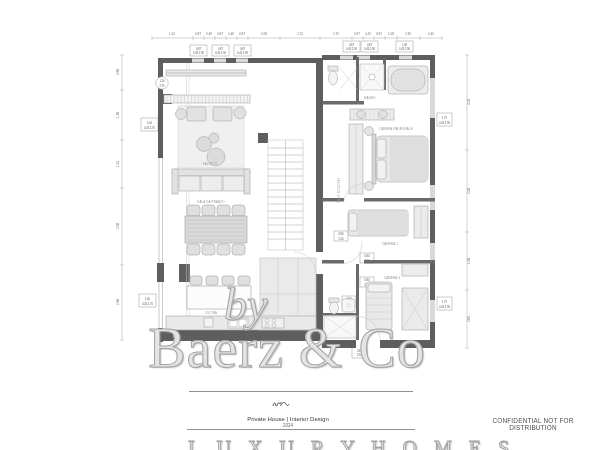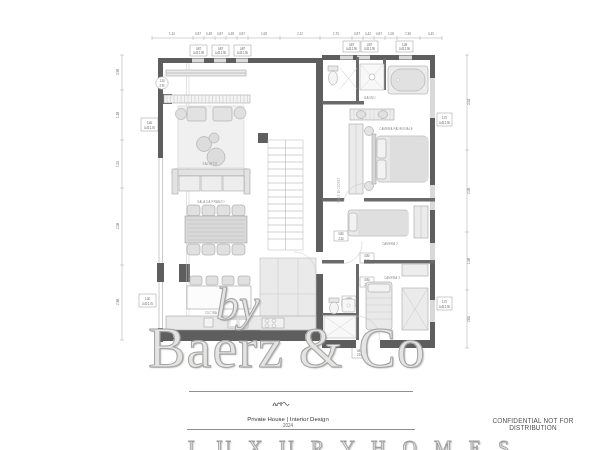--- a/index.html
+++ b/index.html
@@ -9,21 +9,21 @@
   svg{position:absolute;left:0;top:0;}
   svg text{font-family:"Liberation Sans",sans-serif;fill:#787878;}
   .dimtxt{font-size:3.2px;}
   .tagtxt{font-size:2.7px;fill:#555;}
   .roomtxt{font-size:2.8px;fill:#8f8f8f;letter-spacing:.25px;}
   .wm{position:absolute;font-family:"Liberation Serif",serif;
       color:#e4e4e2;-webkit-text-stroke:1px #a3a3a3;
       text-shadow:1.2px 1.2px 1.5px rgba(130,130,130,.55),
                   -0.5px -0.5px 0 rgba(255,255,255,.9);
       pointer-events:none;white-space:nowrap;}
-  .wm-by{left:216px;top:278px;font-size:46px;font-style:italic;}
+  .wm-by{left:224px;top:278px;font-size:46px;font-style:italic;}
   .wm-brand{left:147px;top:316px;width:280px;text-align:center;
             font-size:56px;letter-spacing:1px;}
   .wm-tagline{left:188px;top:397px;width:226px;text-align:center;
               font-size:20px;letter-spacing:6px;font-style:normal;margin-top:40px;
               -webkit-text-stroke:0.8px #9e9e9e;}
   .rule{position:absolute;height:1px;background:#8f8f8f;}
   .rule-1{left:189px;top:391px;width:224px;}
   .rule-2{left:187px;top:429px;width:228px;}
   .titleblock{position:absolute;left:208px;top:416px;width:160px;
               text-align:center;color:#3c3c3c;}

